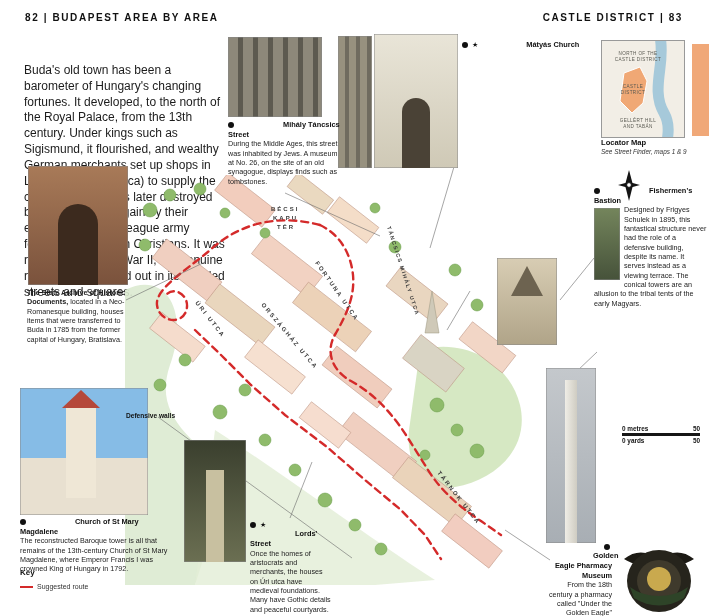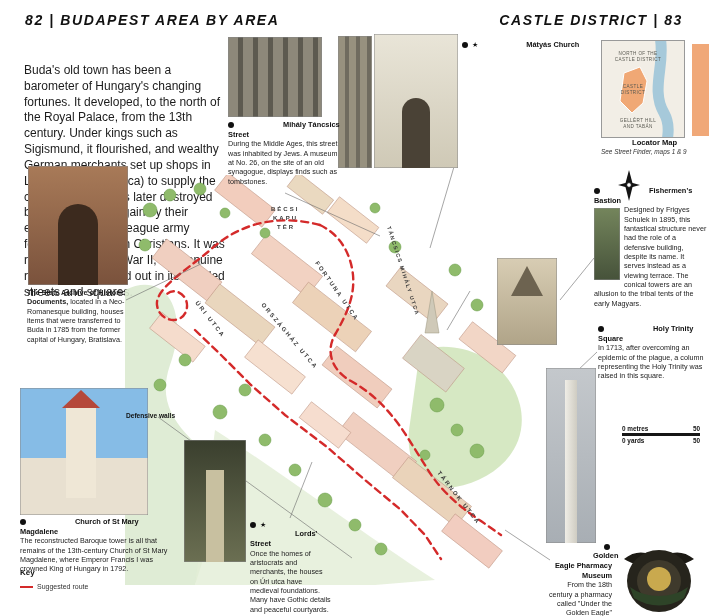--- a/index.html
+++ b/index.html
@@ -1,40 +1,40 @@
 <!DOCTYPE html>
 <html><head>
 <meta charset="utf-8">
 <style>
   html,body{margin:0;padding:0;}
   body{font-family:"Liberation Sans", sans-serif; background:#e8e8e8;}
   #page{position:relative;width:709px;height:616px;background:#ffffff;overflow:hidden;}
   .abs{position:absolute;}
   
-  .hdr{font-size:14px;font-weight:bold;letter-spacing:1.6px;color:#111;font-style:italic;}
+  .hdr{font-size:10px;font-weight:bold;letter-spacing:1.6px;color:#111;}
   
   .title{font-size:18.5px;font-weight:bold;color:#0d0d0d;letter-spacing:-0.3px;}
   .intro{font-size:12px;line-height:1.32;color:#1c1c1c;}
   
   .cap{font-size:7.2px;line-height:1.3;color:#222;}
   .cap .ct{font-weight:bold;font-size:7.4px;color:#111;margin-left:45px;}
   .cap .lead{font-weight:bold;}
   .bullet{display:inline-block;width:6px;height:6px;border-radius:50%;background:#111;margin-right:2px;vertical-align:middle;}
   .star{font-size:7px;color:#111;margin-right:1px;}
   .photo{background:#999;box-shadow:0 0 0 0.5px #888 inset;}
   .whitebox{background:#fff;padding:2px 3px;}
   
   .keyt{font-size:8px;font-weight:bold;color:#111;}
   .keyroute{font-size:7px;color:#333;}
   .kdash{display:inline-block;width:13px;height:2px;background:#d42a2a;margin-right:4px;vertical-align:middle;}
   .scale{width:78px;font-size:6.4px;font-weight:bold;color:#111;}
   .srow{display:flex;justify-content:space-between;padding:1px 0;}
   .sbar{height:3px;background:#161616;}
   
-  .loccap{font-size:7.6px;font-weight:bold;color:#111;margin-left:31px;}
+  .loccap{font-size:7.6px;font-weight:bold;color:#111;}
   .locsub{font-size:6.4px;font-style:italic;color:#333;}
   .defl{font-size:6.6px;font-weight:bold;color:#111;}
   svg text.street{font-family:"Liberation Sans",sans-serif;font-size:6px;font-weight:bold;letter-spacing:2px;fill:#3a3a3a;}
   svg text.locl{font-family:"Liberation Sans",sans-serif;font-size:4.6px;letter-spacing:0.4px;fill:#5a5a52;text-anchor:middle;}
 </style>
 </head>
 <body>
 
 <div id="page">
 
@@ -196,25 +196,20 @@
     <div>
       <div class="photo" style="float:left;width:26px;height:72px;margin:3px 4px 1px 0;background:linear-gradient(#74855c,#46523a);"></div>
       <span>Designed by Frigyes Schulek in 1895, this fantastical structure never had the role of a defensive building, despite its name. It serves instead as a viewing terrace. The conical towers are an allusion to the tribal tents of the early Magyars.</span>
     </div>
   </div>
 
   <div class="abs cap" style="left:20px;top:288px;width:112px;margin-left:7px;">
     <span class="lead">The State Archive of Historic Documents,</span><span> located in a Neo-Romanesque building, houses items that were transferred to Buda in 1785 from the former capital of Hungary, Bratislava.</span>
   </div>
 
-  <div class="abs cap" style="left:598px;top:324px;width:108px;">
-    <span class="bullet"></span>
-    <span class="ct">Holy Trinity Square</span><br>
-    <span>In 1713, after overcoming an epidemic of the plague, a column representing the Holy Trinity was raised in this square.</span>
-  </div>
 
   <div class="abs scale" style="left:622px;top:424px;">
     <div class="srow">
       <span>0 metres</span>
       <span>50</span>
     </div>
     <div class="sbar"></div>
     <div class="srow">
       <span>0 yards</span>
       <span>50</span>

